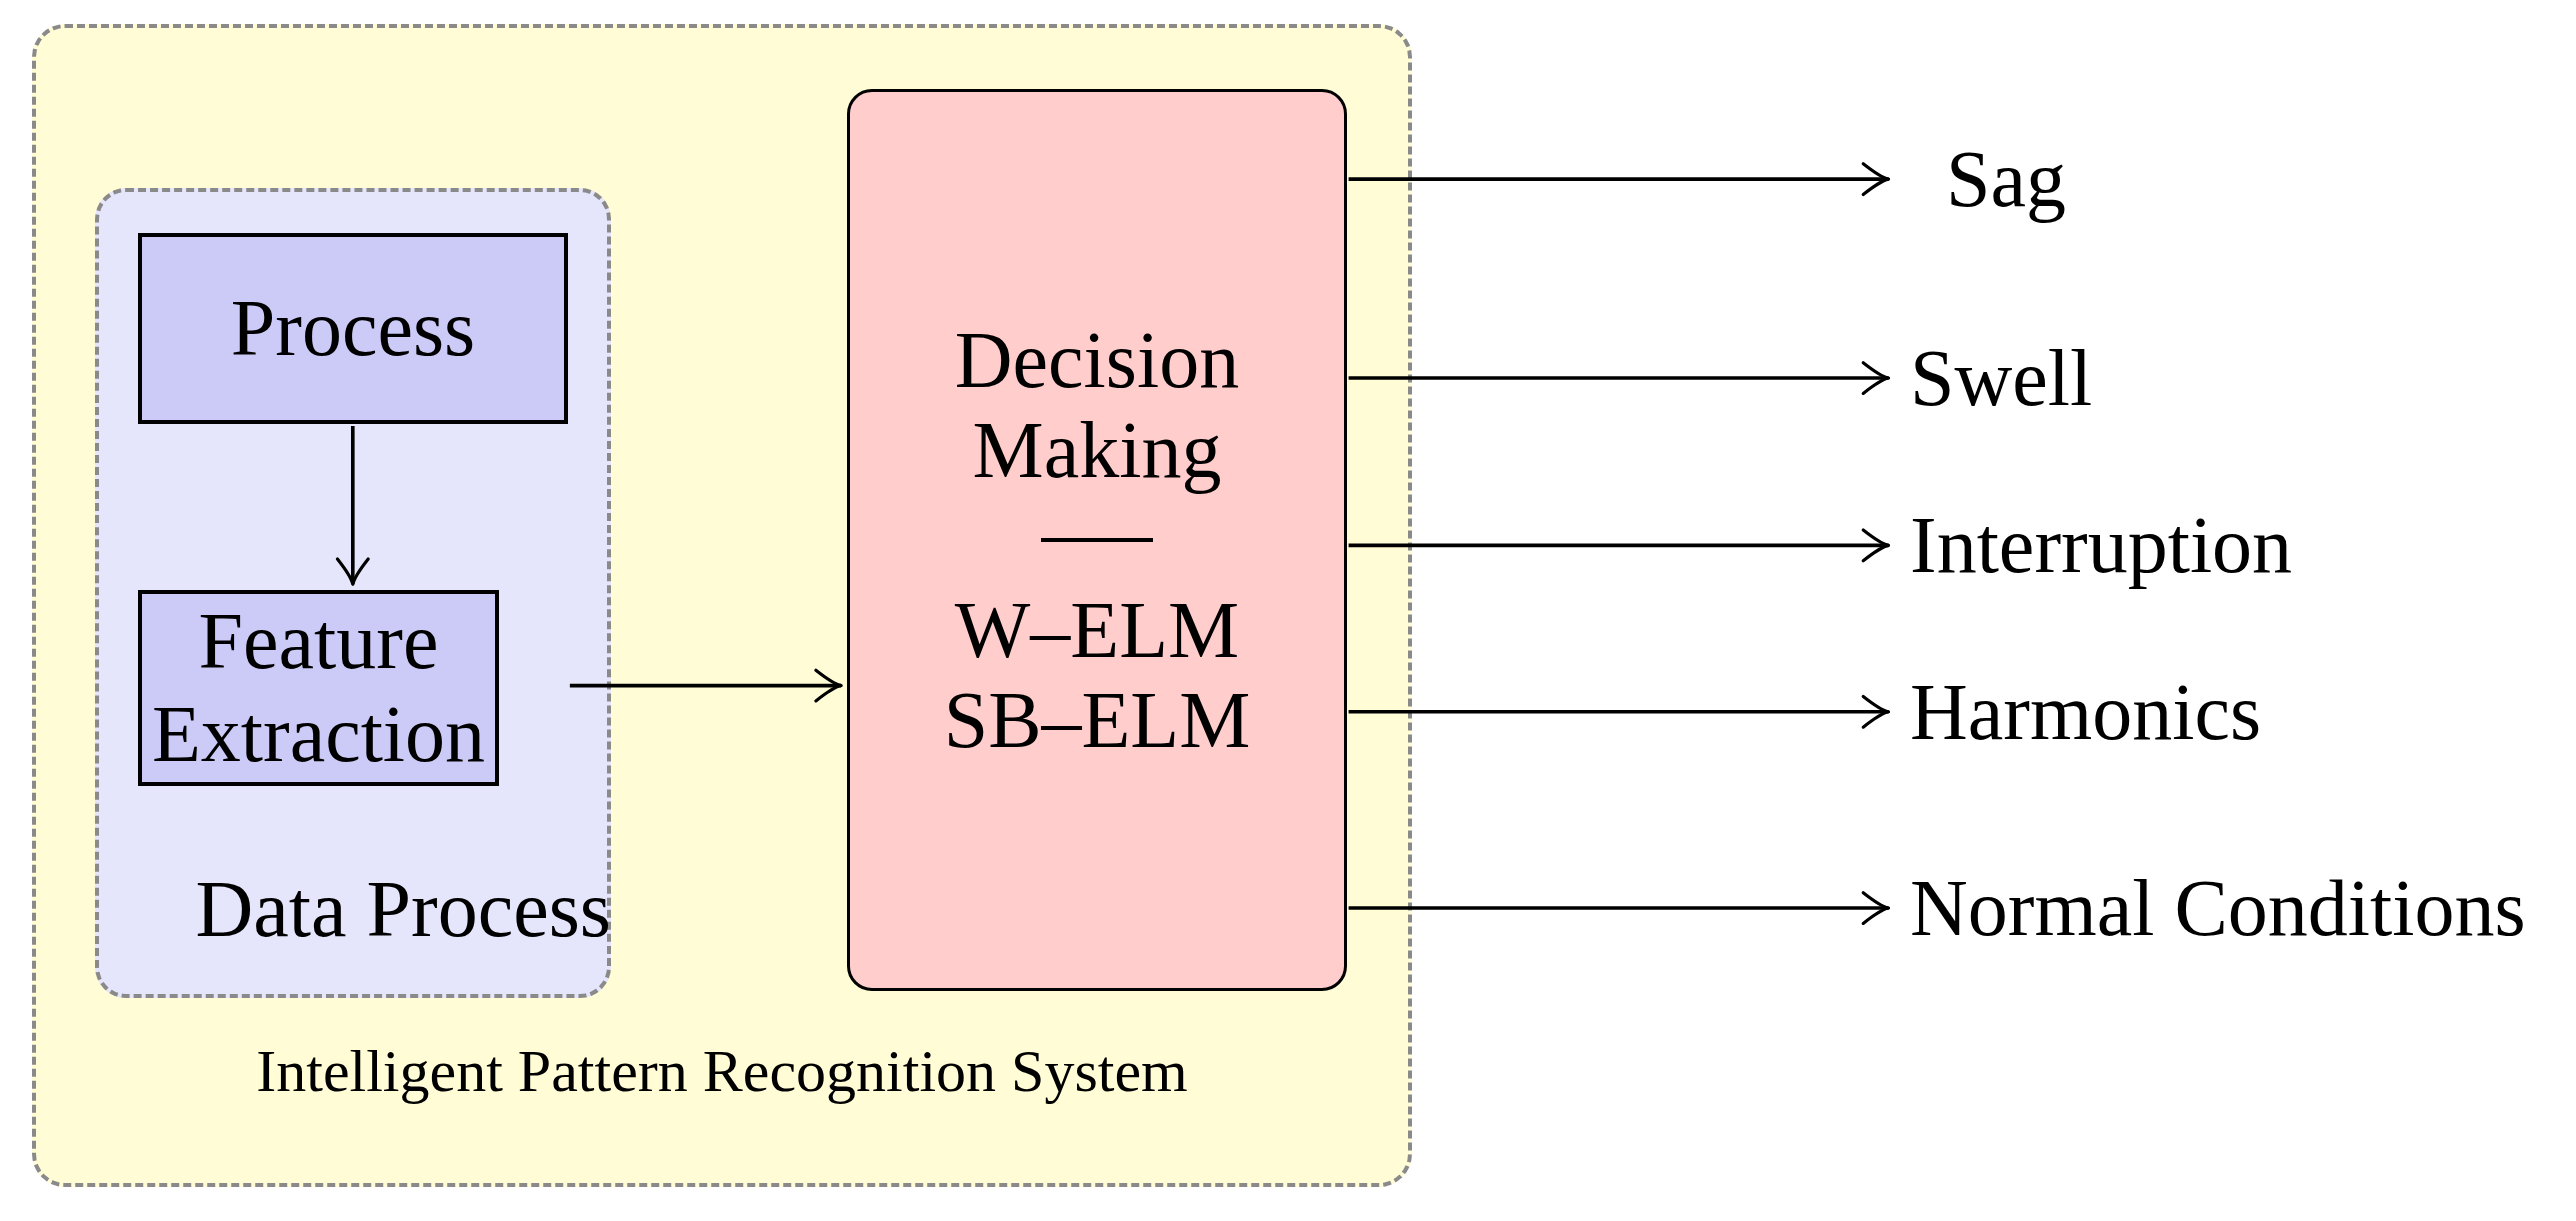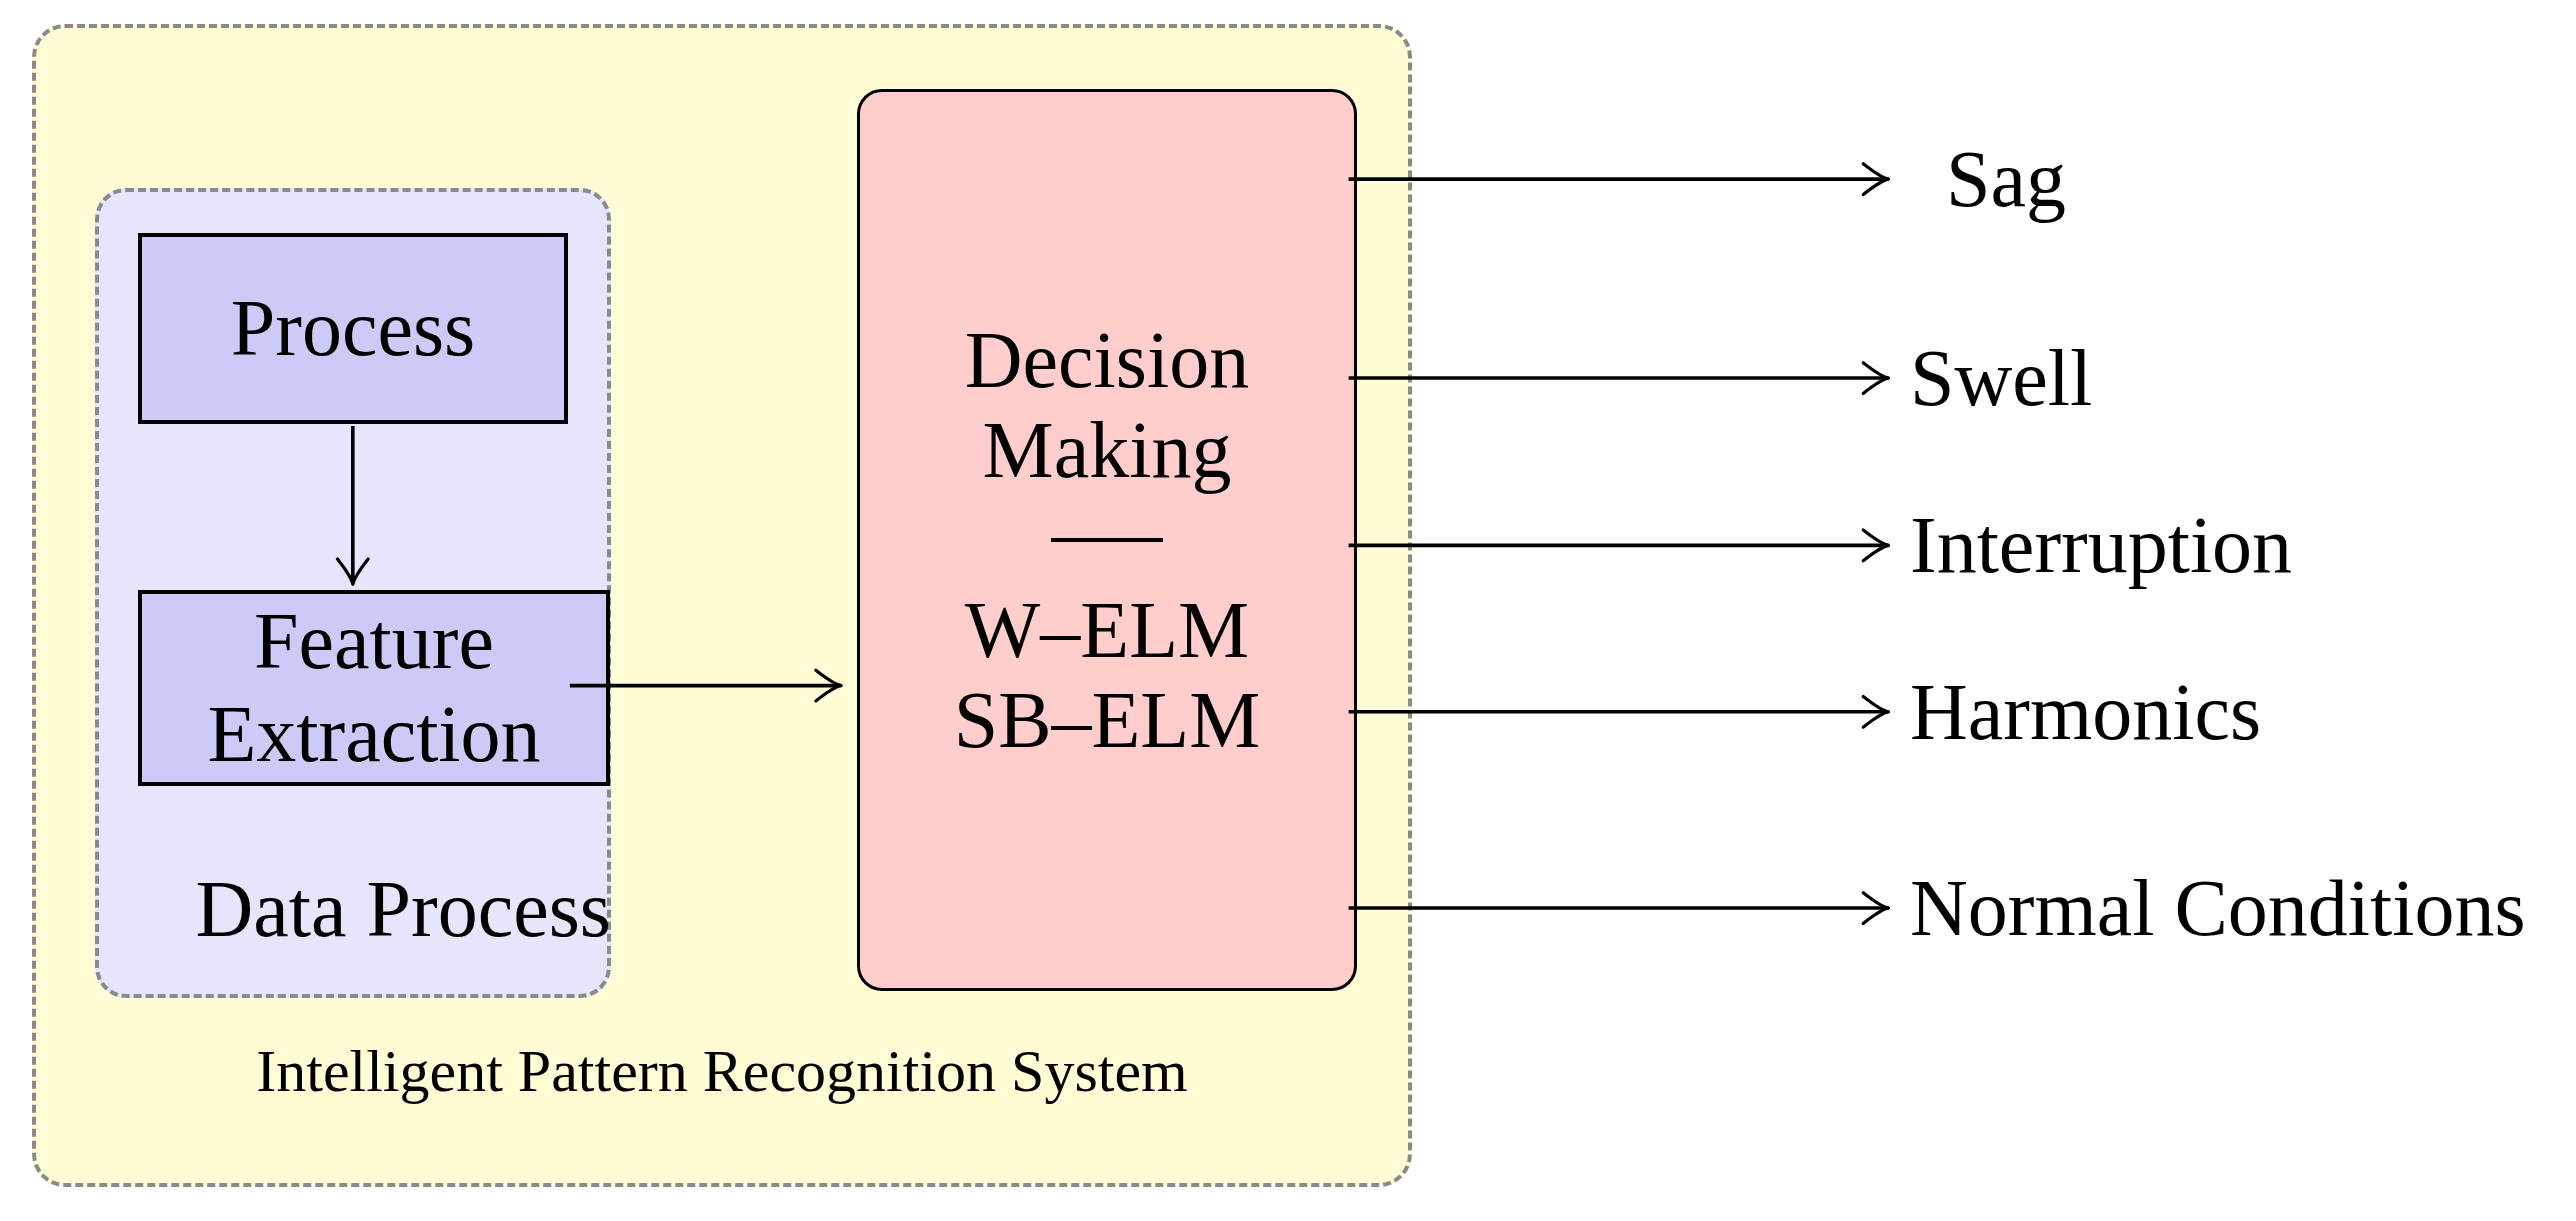--- a/index.html
+++ b/index.html
@@ -61,35 +61,34 @@
     border: 4.5px solid var(--c-line, #000000);
     box-sizing: border-box;
     display: flex;
     align-items: center;
     justify-content: center;
     text-align: center;
     font-size: 80px;
     line-height: 1.16;
   }
   .node-dataset { left: 138px; top: 233px; width: 430px; height: 191px; }
-  .node-feature { left: 138px; top: 590px; width: 472px; height: 196px; }
+  .node-feature { left: 138px; top: 590px; width: 361px; height: 196px; }
 
   
   .decision-box {
     left: 847px; top: 89px;
     width: 500px; height: 902px;
     background: var(--c-decision_fill, #fecdcc);
     border: 3.6px solid var(--c-line, #000000);
     border-radius: 25px;
     box-sizing: border-box;
     display: flex;
     flex-direction: column;
     align-items: center;
     justify-content: center;
-    margin-left: 10px;
   }
   .decision-row {
     height: 90px;
     display: flex;
     align-items: center;
     justify-content: center;
     font-size: 80px;
     line-height: 90px;
     white-space: nowrap;
   }

